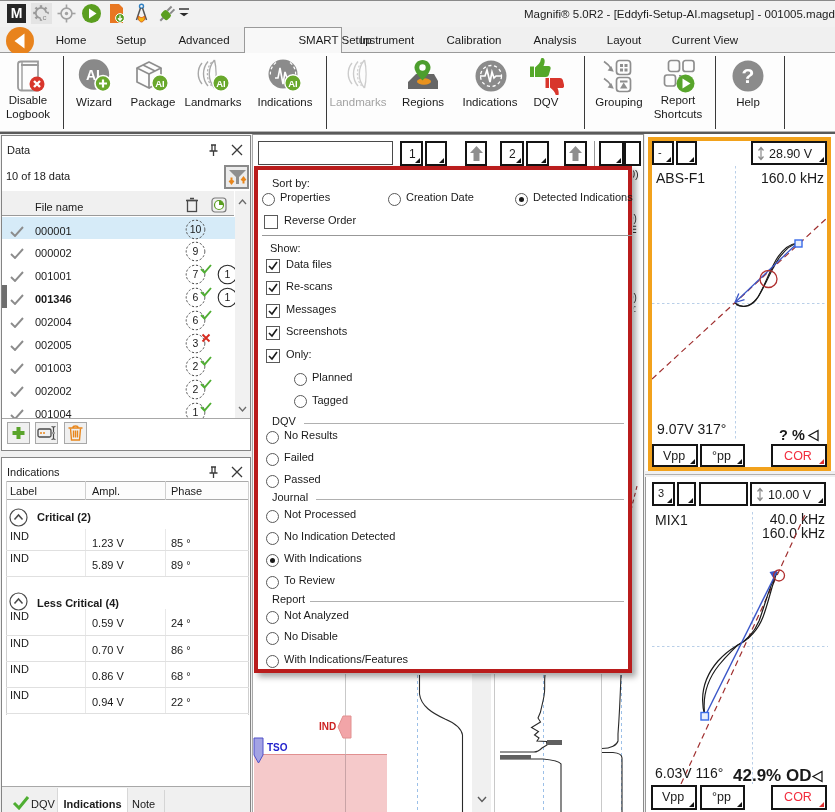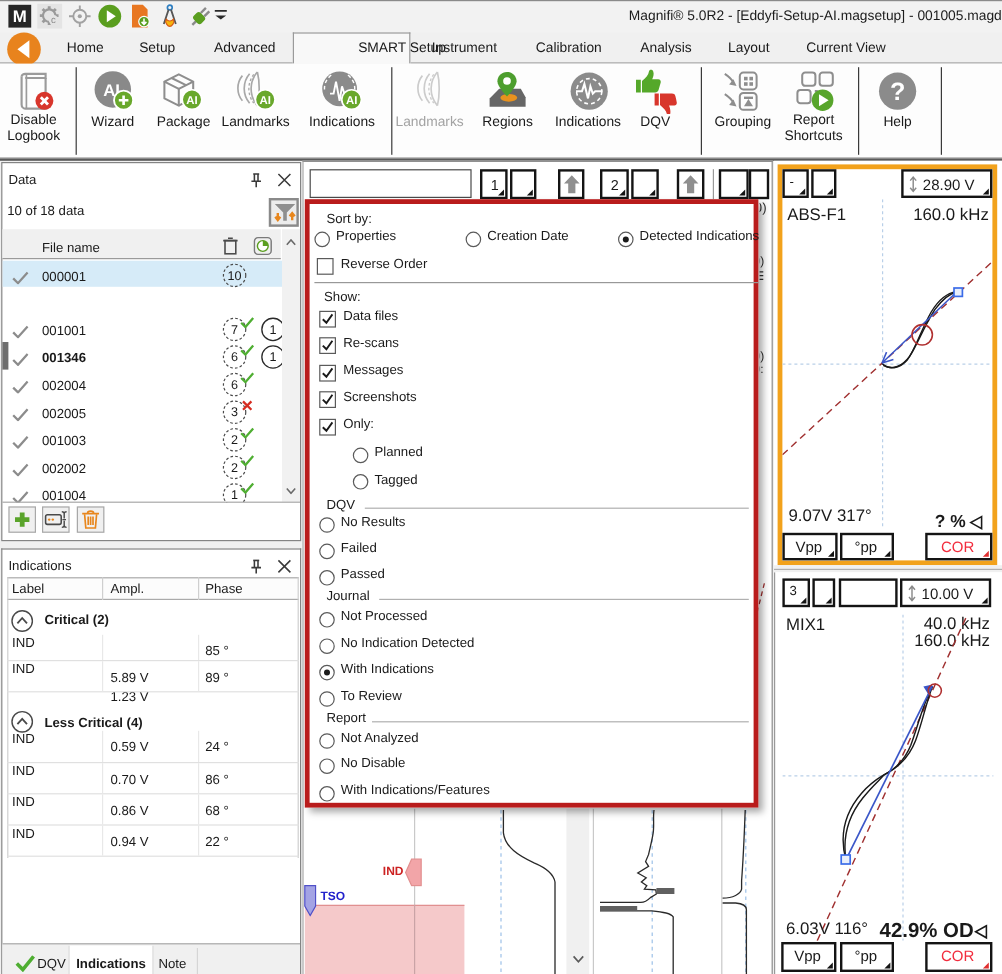--- a/index.html
+++ b/index.html
@@ -296,20 +296,30 @@
     </svg>
 <div class="abs" id="rowwrap" style="left:0;top:80.5px;width:233px;height:202px;overflow:hidden;">
 <div class="abs" style="left:0;top:0.0px;width:233px;height:22.9px;background:#d6ebf8;">
         <svg class="abs" style="left:8px;top:9px;" width="14" height="11" viewBox="0 0 14 11">
           <path d="M1 6 L5 10 L13 1" stroke="#8c8c8c" stroke-width="1.9" fill="none"></path>
         </svg>
         <div class="lbl" style="left:33px;top:8px;font-size:11px;">000001</div>
         <svg class="abs" style="left:183px;top:2px;" width="21" height="21" viewBox="0 0 21 21">
           <circle cx="10.5" cy="10.5" r="9.3" fill="none" stroke="#4a4a4a" stroke-width="1" stroke-dasharray="2.2 1.8"></circle>
           <text x="10.5" y="14" font-size="10.5" fill="#1a1a1a" text-anchor="middle" font-family="Liberation Sans">10</text>
+        </svg>
+      </div>
+<div class="abs" style="left:0;top:22.9px;width:233px;height:22.9px;">
+        <svg class="abs" style="left:8px;top:9px;" width="14" height="11" viewBox="0 0 14 11">
+          <path d="M1 6 L5 10 L13 1" stroke="#8c8c8c" stroke-width="1.9" fill="none"></path>
+        </svg>
+        <div class="lbl" style="left:33px;top:8px;font-size:11px;">000002</div>
+        <svg class="abs" style="left:183px;top:2px;" width="21" height="21" viewBox="0 0 21 21">
+          <circle cx="10.5" cy="10.5" r="9.3" fill="none" stroke="#4a4a4a" stroke-width="1" stroke-dasharray="2.2 1.8"></circle>
+          <text x="10.5" y="14" font-size="10.5" fill="#1a1a1a" text-anchor="middle" font-family="Liberation Sans">9</text>
         </svg>
       </div>
 <div class="abs" style="left:0;top:45.8px;width:233px;height:22.9px;">
         <svg class="abs" style="left:8px;top:9px;" width="14" height="11" viewBox="0 0 14 11">
           <path d="M1 6 L5 10 L13 1" stroke="#8c8c8c" stroke-width="1.9" fill="none"></path>
         </svg>
         <div class="lbl" style="left:33px;top:8px;font-size:11px;">001001</div>
         <svg class="abs" style="left:183px;top:2px;" width="21" height="21" viewBox="0 0 21 21">
           <circle cx="10.5" cy="10.5" r="9.3" fill="none" stroke="#4a4a4a" stroke-width="1" stroke-dasharray="2.2 1.8"></circle>
           <text x="10.5" y="14" font-size="10.5" fill="#1a1a1a" text-anchor="middle" font-family="Liberation Sans">7</text>
@@ -454,21 +464,21 @@
  <div id="ind-rows">
 <svg class="abs" style="left:7px;top:50px;" width="19" height="19" viewBox="0 0 19 19">
         <circle cx="9.5" cy="9.5" r="8.5" fill="none" stroke="#4a4a4a" stroke-width="1.2"></circle>
         <path d="M5.5 11.5 L9.5 7 L13.5 11.5" stroke="#4a4a4a" stroke-width="1.5" fill="none"></path>
       </svg>
       <div class="lbl" style="left:35px;top:53px;font-size:11px;font-weight:bold;">Critical (2)</div>
 <div class="abs" style="left:4px;top:71px;width:243px;height:22.4px;border-bottom:1px solid #e0e0e0;box-sizing:border-box;">
         <div class="abs" style="left:79px;top:0;width:1px;height:100%;background:#e8e8e8;"></div>
         <div class="abs" style="left:159px;top:0;width:1px;height:100%;background:#e8e8e8;"></div>
         <div class="lbl" style="left:4px;top:1px;font-size:11px;">IND</div>
-        <div class="lbl" style="left:86px;top:8px;font-size:11px;margin-top:38px;">1.23 V</div>
+        <div class="lbl" style="left:86px;top:8px;font-size:11px;">1.23 V</div>
         <div class="lbl" style="left:165px;top:8px;font-size:11px;">85 °</div>
       </div>
 <div class="abs" style="left:4px;top:93.4px;width:243px;height:25.7px;border-bottom:1px solid #e0e0e0;box-sizing:border-box;">
         <div class="abs" style="left:79px;top:0;width:1px;height:100%;background:#e8e8e8;"></div>
         <div class="abs" style="left:159px;top:0;width:1px;height:100%;background:#e8e8e8;"></div>
         <div class="lbl" style="left:4px;top:1px;font-size:11px;">IND</div>
         <div class="lbl" style="left:86px;top:8px;font-size:11px;">5.89 V</div>
         <div class="lbl" style="left:165px;top:8px;font-size:11px;">89 °</div>
       </div>
 <svg class="abs" style="left:7px;top:134px;" width="19" height="19" viewBox="0 0 19 19">

